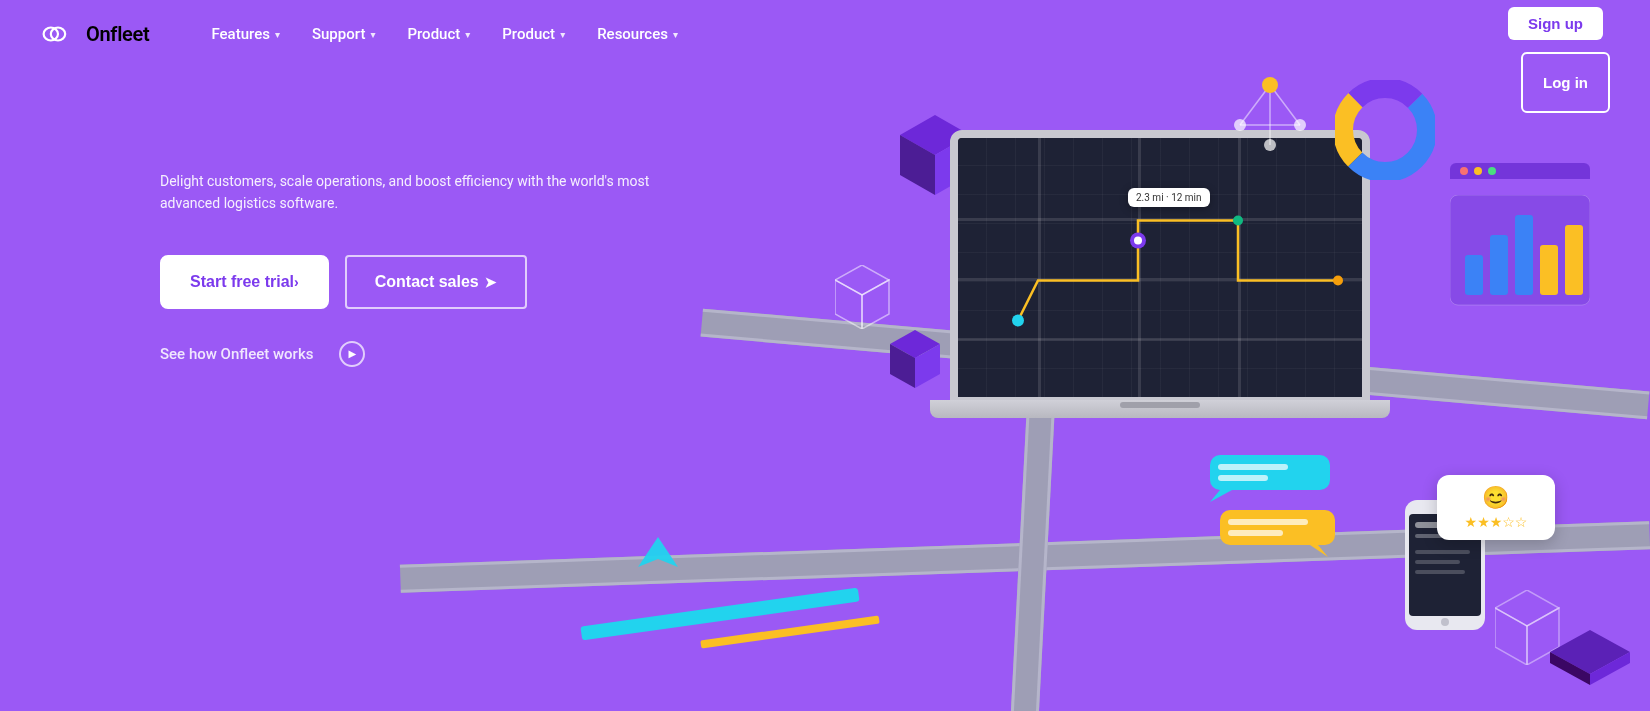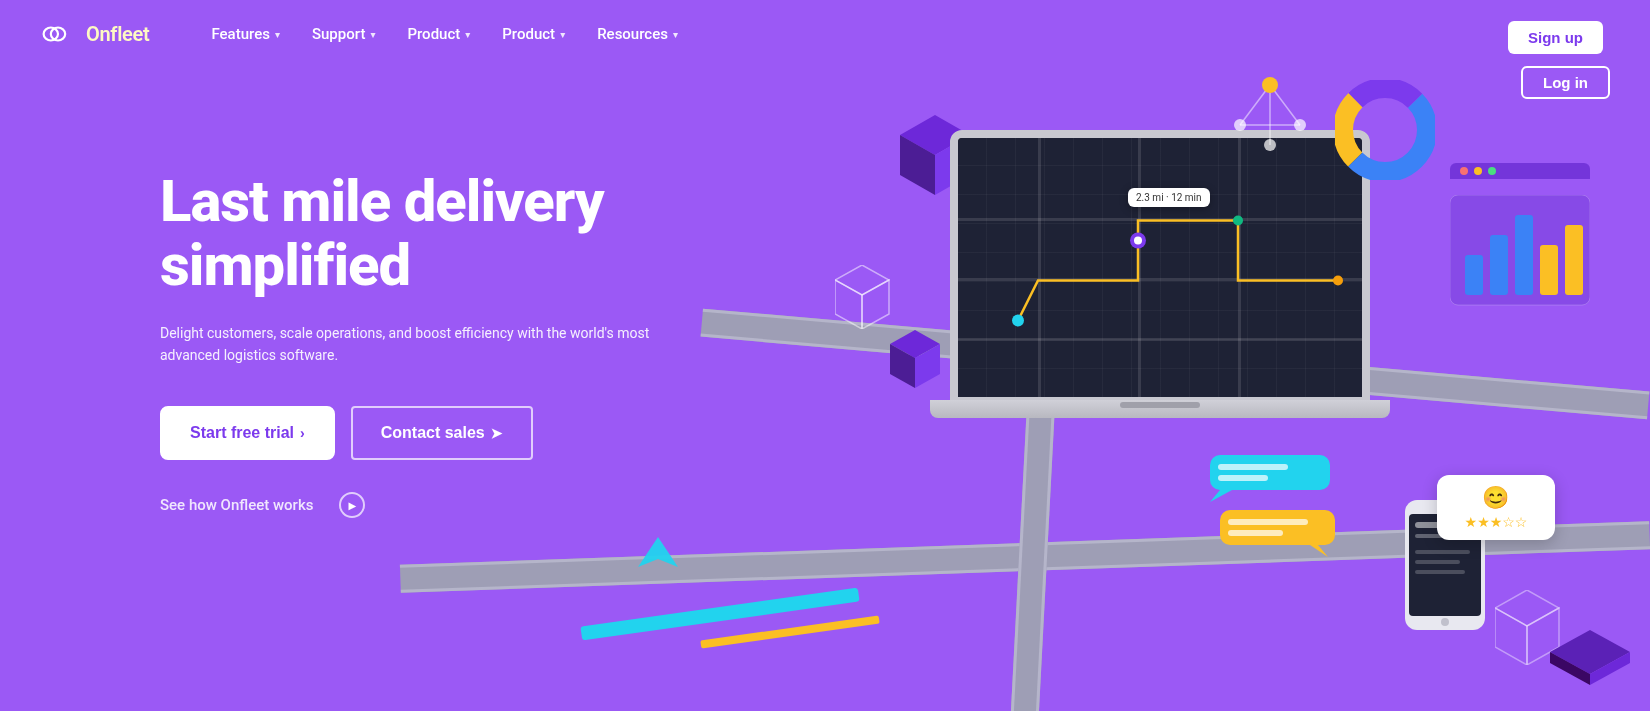--- a/index.html
+++ b/index.html
@@ -19,21 +19,21 @@
       display: flex;
       align-items: center;
       gap: 10px;
       margin-right: 48px;
     }
     .logo-icon {
       width: 36px;
       height: 22px;
     }
     .logo-text {
-      color: #fef9c3;
+      color: #000000;
       font-size: 20px;
       font-weight: 600;
       letter-spacing: -0.3px;
     }
     .nav-links {
       display: flex;
       align-items: center;
       gap: 4px;
       flex: 1;
     }
@@ -73,21 +73,21 @@
       padding: 8px 20px;
       font-size: 15px;
       font-weight: 600;
       cursor: pointer;
     }
     .btn-login {
       background: transparent;
       color: white;
       border: 2px solid white;
       border-radius: 6px;
-      padding: 6px 20px;
+      padding: 20px 20px;
       font-size: 15px;
       font-weight: 600;
       cursor: pointer;
       margin-left: 20px;
     }
 
     
     .hero {
       width: 1650px;
       height: 711px;
@@ -127,21 +127,20 @@
       background: white;
       color: #7c3aed;
       border: 2px solid white;
       border-radius: 8px;
       padding: 16px 28px;
       font-size: 16px;
       font-weight: 700;
       cursor: pointer;
       display: flex;
       align-items: center;
-      gap: 6px;
     }
     .btn-contact {
       background: transparent;
       color: white;
       border: 2px solid rgba(255,255,255,0.7);
       border-radius: 4px;
       padding: 16px 28px;
       font-size: 16px;
       font-weight: 700;
       cursor: pointer;
@@ -274,21 +273,20 @@
           <circle cx="9" cy="9" r="6" stroke="white" stroke-width="2"></circle>
           <line x1="13.5" y1="13.5" x2="18" y2="18" stroke="white" stroke-width="2" stroke-linecap="round"></line>
         </svg>
       </div>
       <button class="btn-signup">Sign up</button>
       <button class="btn-login">Log in</button>
     </div>
   </nav>
 
   <div class="hero-content">
-    <h1 class="hero-headline">Last mile delivery simplified</h1>
     <p class="hero-subtext">Delight customers, scale operations, and boost efficiency with the world's most advanced logistics software.</p>
     <div class="cta-buttons">
       <button class="btn-trial">
         <span>Start free trial</span>
         <span style="font-size:14px;">›</span>
       </button>
       <button class="btn-contact">
         <span>Contact sales</span>
         <span style="font-size:14px;">➤</span>
       </button>

